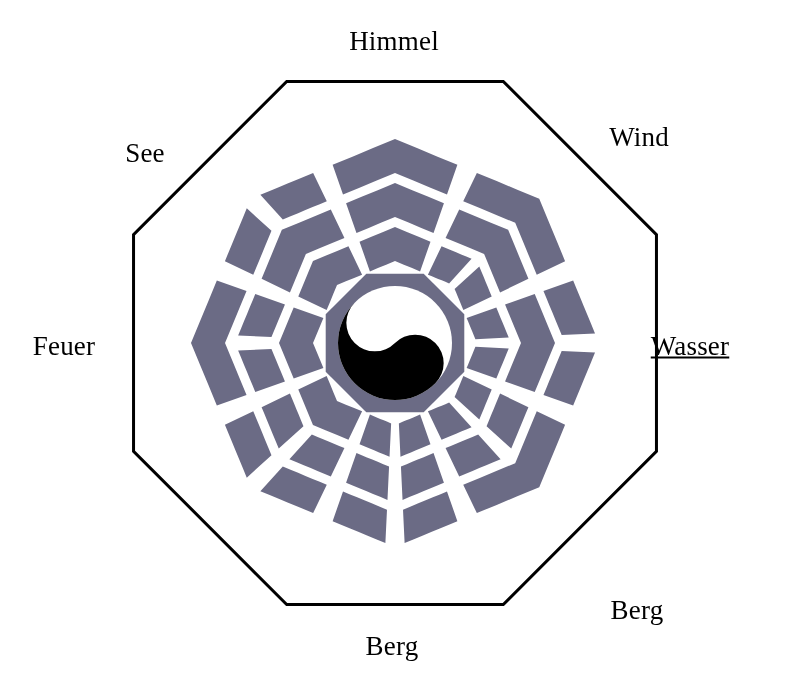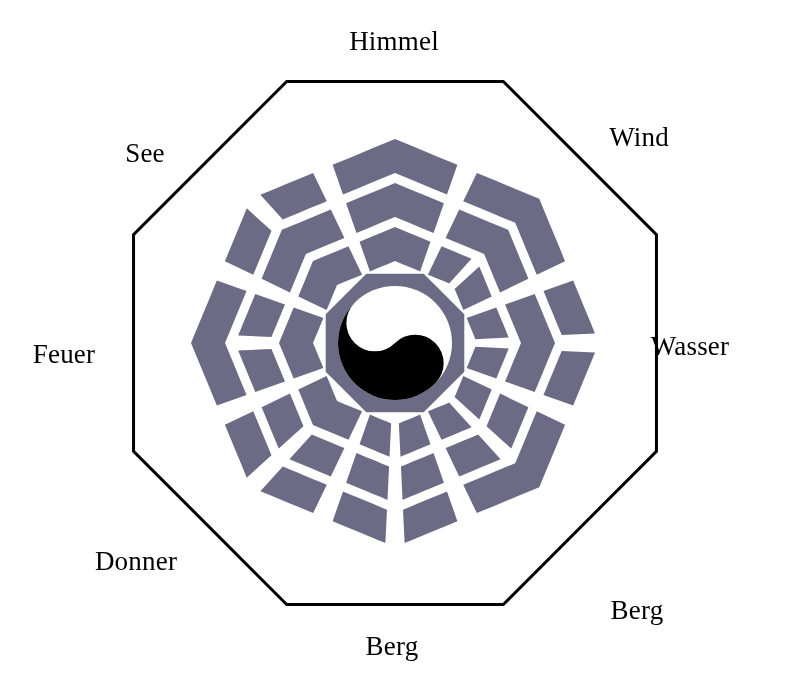--- a/index.html
+++ b/index.html
@@ -94,31 +94,28 @@
         </g>
       </g>
   </svg>
 
   <div class="label" style="left: 394px; top: 41px;">
     <span>Himmel</span>
   </div>
   <div class="label" style="left: 639px; top: 129px; margin-top: 8px;">
     <span>Wind</span>
   </div>
-  <div class="label" style="left: 690px; top: 346px;">
+  <div class="label" style="left: 690px; top: 346px; text-decoration: underline;">
     <span>Wasser</span>
   </div>
   <div class="label" style="left: 637px; top: 562px; margin-top: 48px;">
     <span>Berg</span>
   </div>
   <div class="label" style="left: 392px; top: 646px;">
     <span>Berg</span>
   </div>
-  <div class="label" style="left: 136px; top: 561px;">
-    <span>Donner</span>
-  </div>
-  <div class="label" style="left: 64px; top: 354px;">
+  <div class="label" style="left: 64px; top: 346px;">
     <span>Feuer</span>
   </div>
   <div class="label" style="left: 145px; top: 133px; margin-top: 20px;">
     <span>See</span>
   </div>
 </div>
 
 </body></html>

